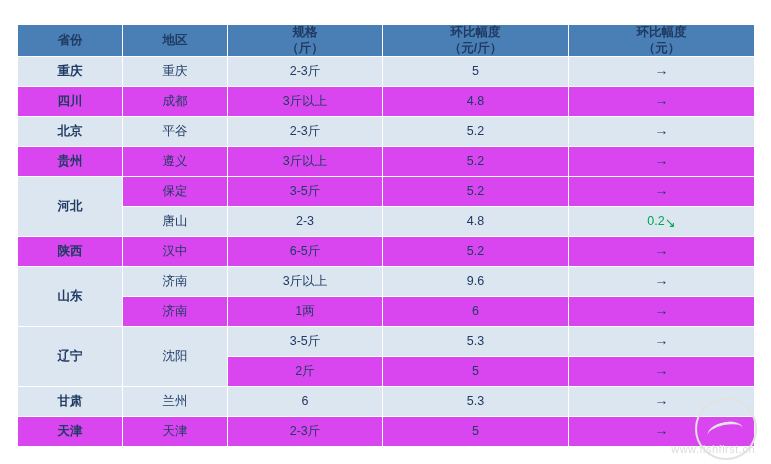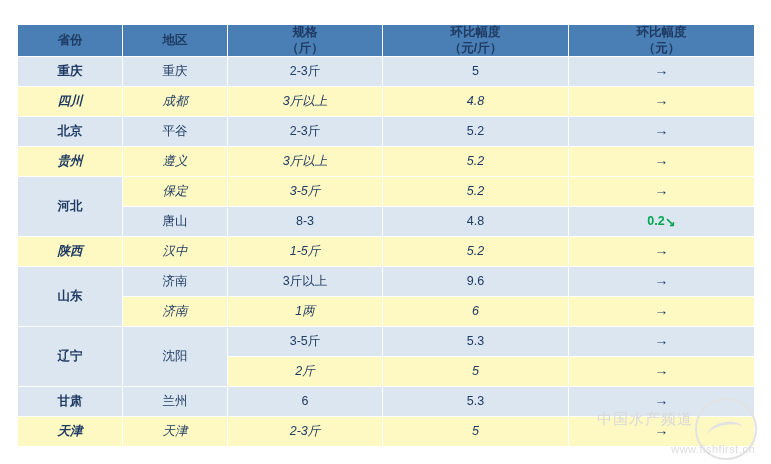--- a/index.html
+++ b/index.html
@@ -43,22 +43,21 @@
     height: 56px;
     font-size: 13px;
     border: 1px solid #ffffff;
   }
   thead th .l1 { display: block; }
   thead th .l2 { display: block; }
   td.shade {
     background: #dce6f1;
   }
   td.plain {
-    background: #fef9c3;
-    font-style: italic;
+    background: #d946ef;
   }
   td.prov {
     font-weight: bold;
   }
   .col-prov { width: 105px; }
   .col-area { width: 105px; }
   .col-spec { width: 155px; }
   .col-price { width: 186px; }
   .col-change { width: 186px; }
 
@@ -66,21 +65,21 @@
     display: inline-block;
     font-size: 14px;
     color: #1f3b63;
     line-height: 1;
   }
   .change-cell {
     position: relative;
   }
   .change-up {
     color: #00a650;
-    font-weight: bold;
+    font-weight: normal;
     font-size: 12.5px;
     white-space: nowrap;
     margin-top: 32px;
   }
   .change-up .tick {
     display: inline-block;
     font-size: 13px;
     transform: translateY(2px);
   }
 
@@ -216,31 +215,31 @@
         <td class="plain">保定</td>
         <td class="plain">3-5斤</td>
         <td class="plain">5.2</td>
         <td class="plain change-cell">
           <span class="arrow-flat">→</span>
         </td>
       </tr>
 
       <tr>
         <td class="shade">唐山</td>
-        <td class="shade">8-3</td>
+        <td class="shade">2-3</td>
         <td class="shade">4.8</td>
         <td class="shade change-cell">
           <span class="change-up"><span>0.2</span><span class="tick">↘</span></span>
         </td>
       </tr>
 
       <tr>
         <td class="plain prov">陕西</td>
         <td class="plain">汉中</td>
-        <td class="plain">1-5斤</td>
+        <td class="plain">6-5斤</td>
         <td class="plain">5.2</td>
         <td class="plain change-cell">
           <span class="arrow-flat">→</span>
         </td>
       </tr>
 
       <tr>
         <td class="shade prov" rowspan="2">山东</td>
         <td class="shade">济南</td>
         <td class="shade">3斤以上</td>
@@ -296,15 +295,14 @@
           <span class="arrow-flat">→</span>
         </td>
       </tr>
 
     </tbody>
   </table>
 </div>
 
 <div id="watermark">
   <div id="wm-circle"></div>
-  <div id="wm-text">中国水产频道</div>
   <div id="wm-url">www.fishfirst.cn</div>
 </div>
 
 </body></html>

